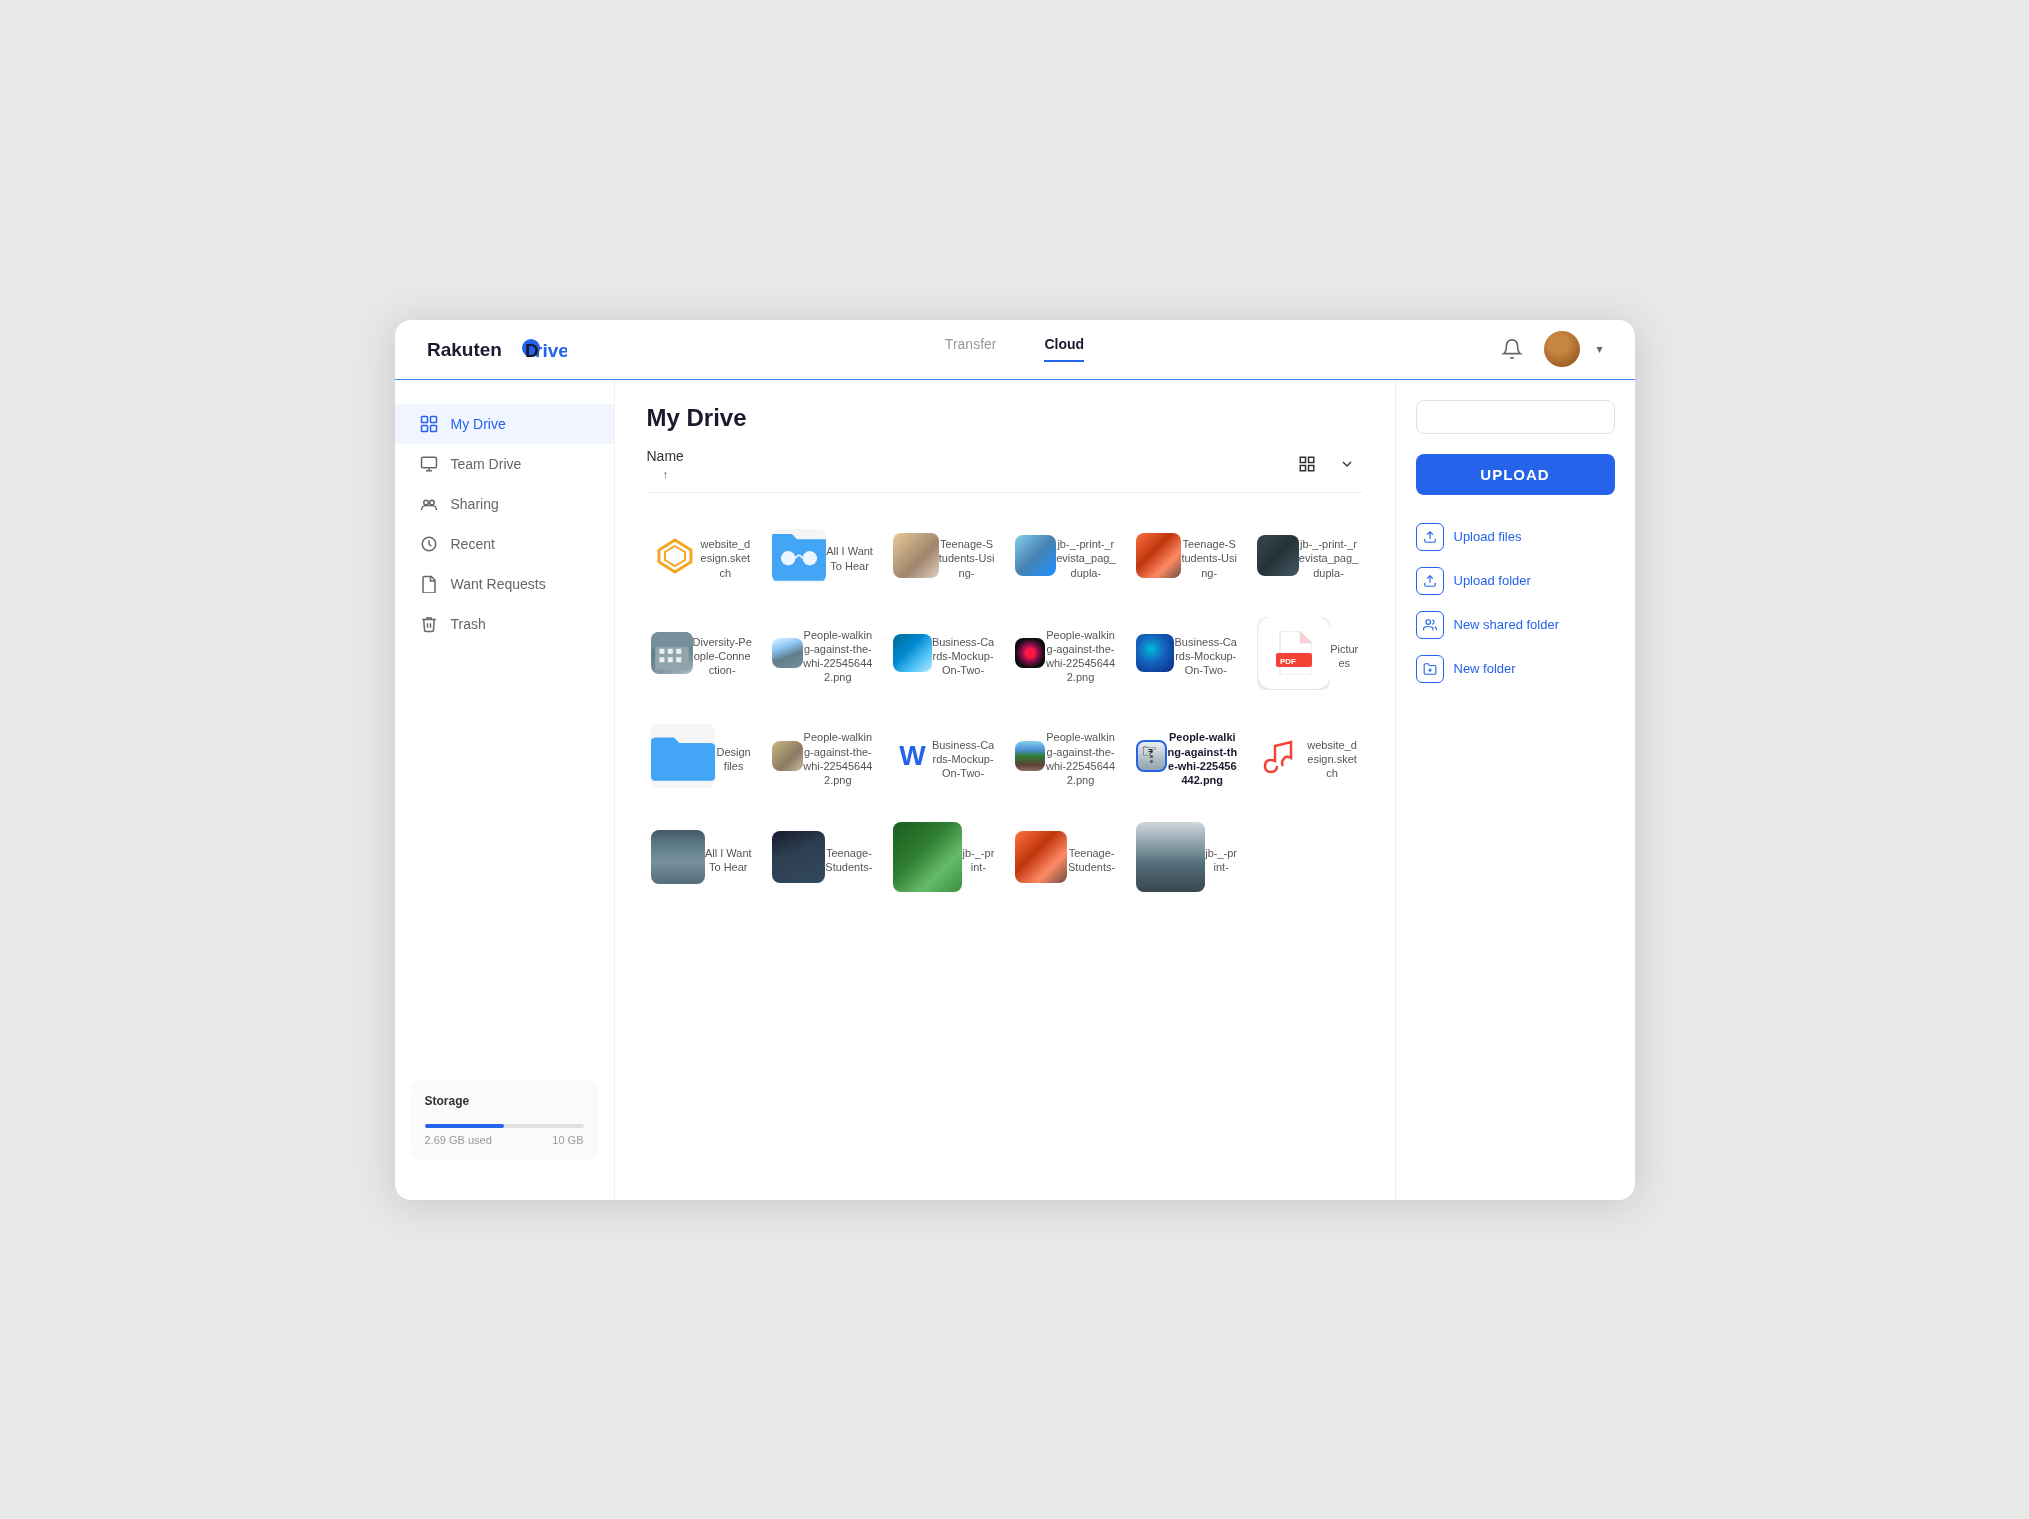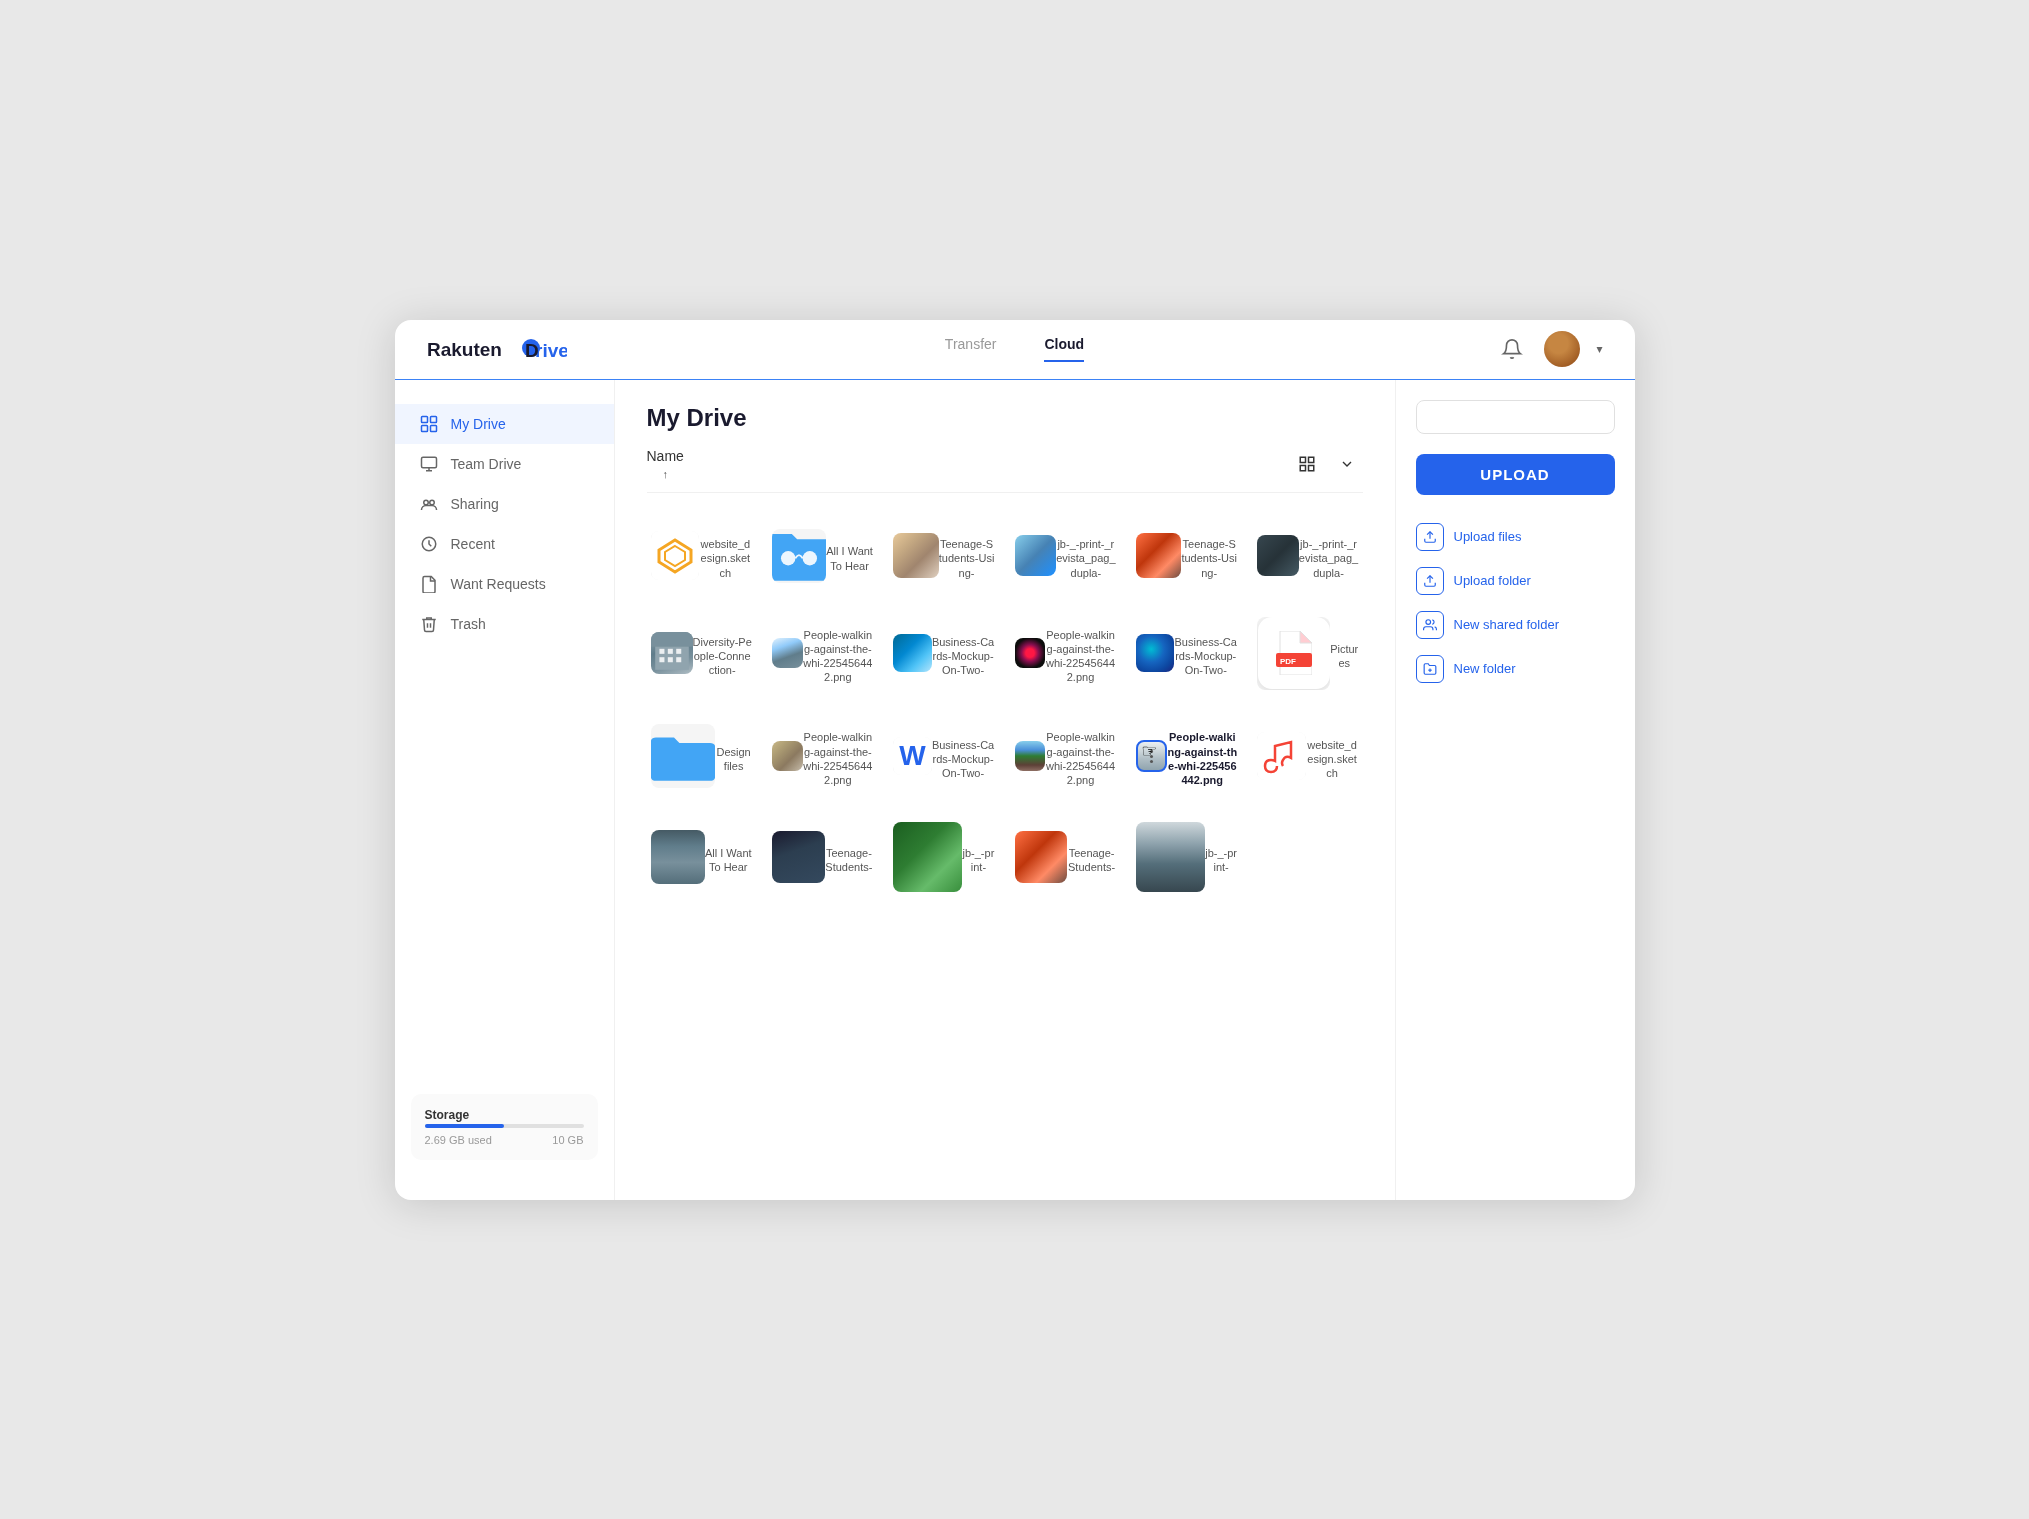--- a/index.html
+++ b/index.html
@@ -133,21 +133,21 @@
     .storage-box {
       margin: 0 16px 16px;
       padding: 14px;
       background: #fafafa;
       border-radius: 10px;
     }
     .storage-label {
       font-size: 12px;
       font-weight: 600;
       color: #333;
-      margin-bottom: 2px;
+      margin-bottom: 16px;
     }
     .storage-bar-bg {
       height: 4px;
       background: #e0e0e0;
       border-radius: 2px;
       margin-bottom: 6px;
     }
     .storage-bar-fill {
       height: 4px;
       background: #2563eb;

